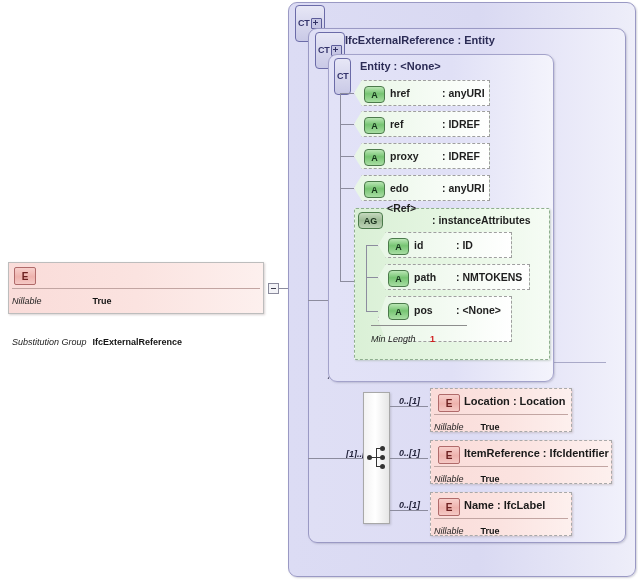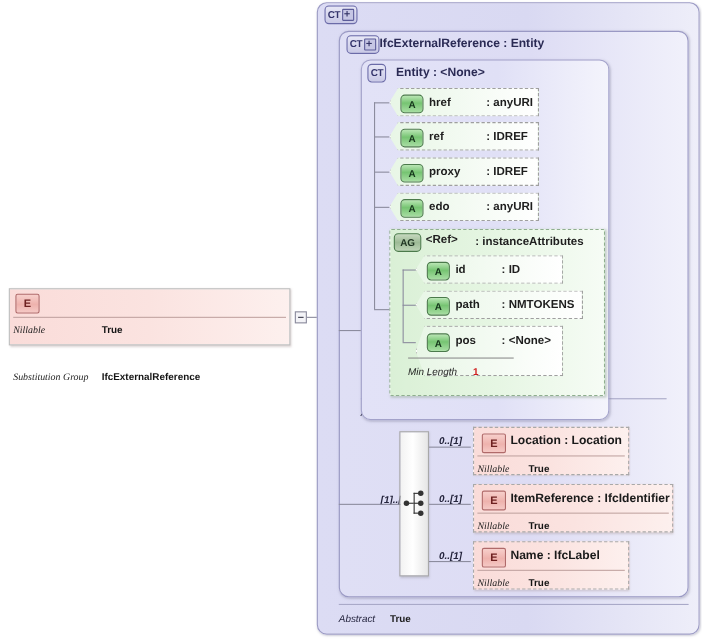--- a/index.html
+++ b/index.html
@@ -27,21 +27,21 @@
     background:linear-gradient(to right,#e2e2f7 0%,#e0e0f6 55%,#f4f4fc 100%);
     border-color:#a3a2ca;
   }
 
   
   .badge{
     position:absolute;display:flex;align-items:center;
     height:15px;border:1px solid #6b6ba8;border-radius:4px;
     background:linear-gradient(to bottom,#e7e7f6,#c9c9e6);
     font-size:9px;font-weight:bold;color:#33336b;
-    padding:0 2px;line-height:13px;
+    padding:10px 2px;line-height:13px;
     font-family:"Liberation Sans", sans-serif;
   }
   .badge .bt{letter-spacing:-.3px;}
   .badge .plus{
     display:inline-block;width:9px;height:9px;margin-left:2px;
     border:1px solid #5c5c99;background:#c6c6e4;
     position:relative;border-radius:1px;
   }
   .badge .plus:before,.badge .plus:after{
     content:"";position:absolute;background:#333366;
@@ -151,21 +151,21 @@
     position:absolute;left:34px;top:7px;
     font-size:11px;font-weight:bold;color:#1a1a1a;
     white-space:nowrap;font-family:"Liberation Sans", sans-serif;
   }
   .elem-prop{
     position:absolute;white-space:nowrap;
   }
   .elem-prop .pk{
     display:inline-block;
     font-size:9px;font-style:italic;color:#1c1c1c;
-    font-family:Liberation Serif, serif;
+    font-family:Liberation Sans, sans-serif;
   }
   .elem-prop .pv{
     display:inline-block;
     font-size:9px;font-weight:bold;color:#141414;
     font-family:"Liberation Sans", sans-serif;
   }
   .elem-sep{position:absolute;border-top:1px solid #c2a5a2;}
 
   
   .ln{position:absolute;background:#8c8c9e;}
@@ -202,24 +202,20 @@
 <body>
 
 <div id="canvas">
 
   <div class="ct-panel" style="left:288px;top:2px;width:348px;height:575px;">
   </div>
   <div class="badge" style="left:295px;top:5px;">
     <span class="bt">CT</span>
     <span class="plus"></span>
   </div>
-  <div class="abstract-row" style="left:308px;top:549px;width:318px;">
-    <span class="k">Abstract</span>
-    <span class="v">True</span>
-  </div>
 
   <div class="ct-panel lvl2" style="left:308px;top:28px;width:318px;height:515px;">
   </div>
   <div class="badge" style="left:315px;top:32px;">
     <span class="bt">CT</span>
     <span class="plus"></span>
   </div>
   <div class="panel-title" style="left:345px;top:34px;">IfcExternalReference : Entity</div>
   <div class="abstract-row" style="left:328px;top:362px;width:278px;">
     <span class="k">Abstract</span>
@@ -260,21 +256,21 @@
   <div class="attr" style="left:354px;top:175px;width:136px;">
     <div class="attr-badge">A</div>
     <div class="attr-name">edo</div>
     <div class="attr-type" style="left:87px;">: anyURI</div>
   </div>
 
   <div class="ln lnh" style="left:340px;top:281px;width:14px;height:1px;"></div>
   <div class="ag-box" style="left:354px;top:208px;width:196px;height:152px;">
   </div>
   <div class="ag-badge" style="left:358px;top:212px;">AG</div>
-  <div class="ag-title" style="left:387px;top:212px;">&lt;Ref&gt;</div>
+  <div class="ag-title" style="left:387px;top:202px;">&lt;Ref&gt;</div>
   <div class="ag-title" style="left:432px;top:214px;">: instanceAttributes</div>
 
   <div class="ln lnv" style="left:366px;top:245px;width:1px;height:66px;"></div>
 
   <div class="ln lnh" style="left:366px;top:245px;width:12px;height:1px;"></div>
   <div class="attr" style="left:378px;top:232px;width:134px;">
     <div class="attr-badge">A</div>
     <div class="attr-name">id</div>
     <div class="attr-type" style="left:77px;">: ID</div>
   </div>

